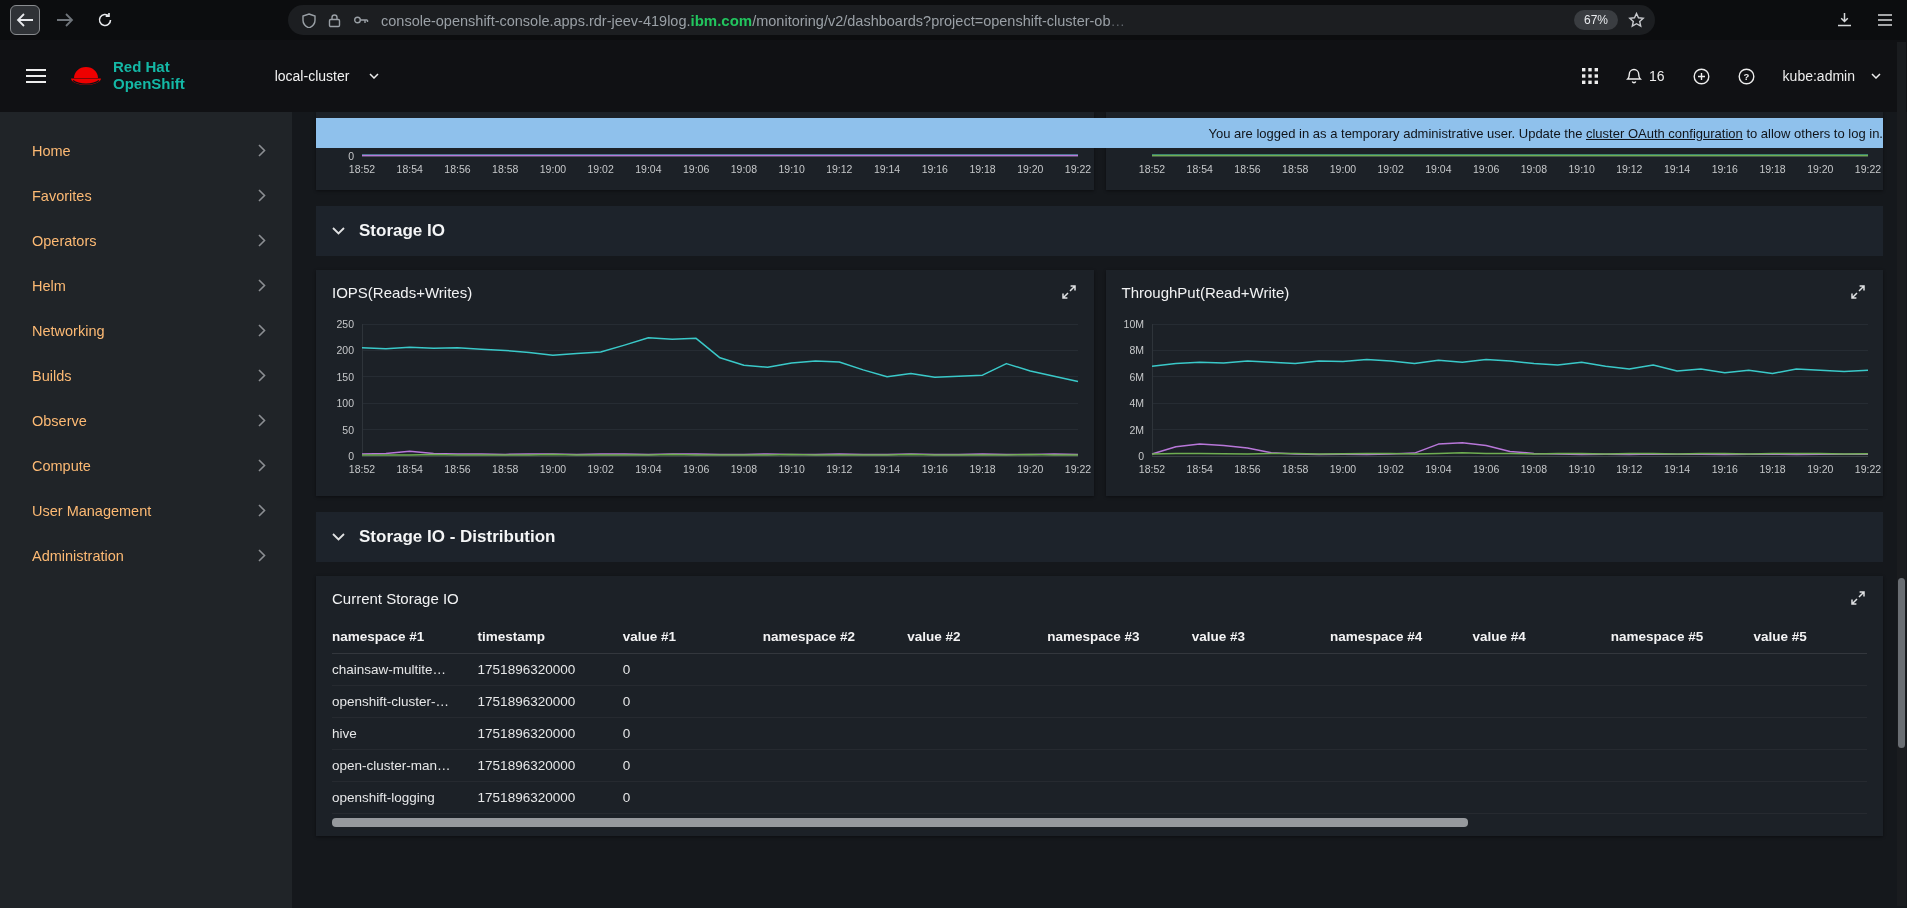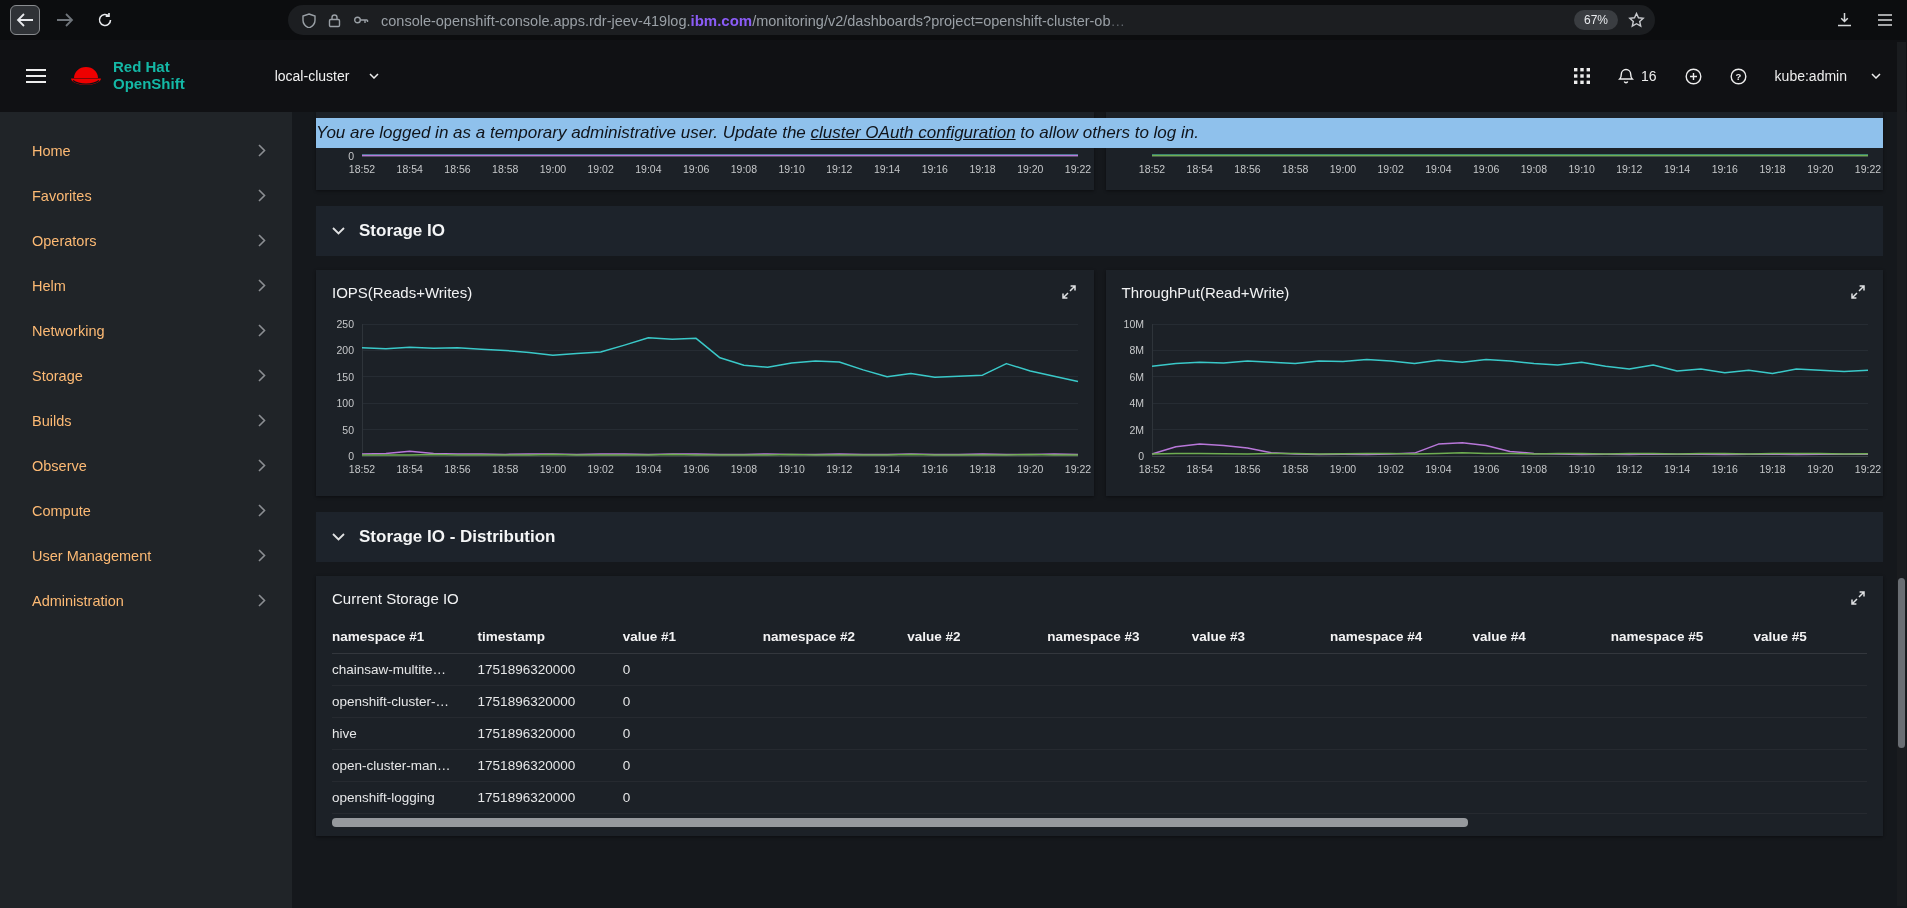--- a/index.html
+++ b/index.html
@@ -22,41 +22,41 @@
     border-radius:6px;
   }
   .nav-btn.back { background:#2f3236; border:1px solid #8a8d90; }
   .nav-btn.fwd { color:#6f747a; }
   .omnibox {
     position:absolute; left:288px; right:252px; top:5px; height:30px; background:#1c1e21;
     border-radius:15px; display:flex; align-items:center; padding:0 10px 0 14px;
   }
   .omni-icon { color:#9aa0a6; margin-right:12px; display:flex; }
   .url { flex:1; font-size:14.5px; white-space:nowrap; overflow:hidden; color:#9aa0a6; }
-  .url .domain { color:#8b5cf6; font-weight:bold; font-size:15px; }
+  .url .domain { color:#22c55e; font-weight:bold; font-size:15px; }
   .url .fade { color:#5f646a; }
   .zoom-badge {
     background:#3a3d41; color:#e8eaed; font-size:12px; border-radius:11px;
     padding:3px 10px; margin:0 10px 0 8px; cursor:pointer;
   }
   .bar-right { position:absolute; right:14px; top:0; height:40px; display:flex; align-items:center; gap:24px; color:#d7d9db; }
 
   
   .masthead {
     position:absolute; top:40px; left:0; right:0; height:72px; background:#101114;
     display:flex; align-items:center; z-index:15;
   }
   .mast-burger { width:20px; margin-left:26px; cursor:pointer; }
   .mast-burger div { height:2px; background:#ededed; margin:4px 0; }
   .brand { display:flex; align-items:center; margin-left:22px; gap:9px; }
   .brand-text { font-size:15px; font-weight:bold; line-height:1.12; color:#14b8a6; }
   .cluster { display:flex; align-items:center; gap:20px; margin-left:90px; font-size:14px; color:#f2f2f2; cursor:pointer; }
   .mast-right { margin-left:auto; margin-right:26px; display:flex; align-items:center; gap:28px; color:#ededed; }
   .bell-wrap { display:flex; align-items:center; gap:7px; font-size:14px; cursor:pointer; }
-  .user-wrap { display:flex; align-items:center; gap:24px; font-size:14px; cursor:pointer; }
+  .user-wrap { display:flex; align-items:center; gap:16px; font-size:14px; cursor:pointer; }
   .caret { color:#ededed; }
 
   
   .sidebar {
     position:absolute; top:112px; left:0; width:292px; bottom:0; background:#202428; z-index:10;
   }
   #nav-list { list-style:none; padding-top:16px; }
   .nav-item {
     height:45px; display:flex; align-items:center; padding:0 26px 0 32px;
     font-size:14.5px; color:#fdba74; cursor:pointer;
@@ -64,22 +64,22 @@
   .nav-item span { flex:1; }
   .nav-item .chev { color:#8b8e92; }
 
   
   .content {
     position:absolute; top:112px; left:292px; right:0; bottom:0; background:#15181c;
     padding:0 24px; overflow:hidden;
   }
   .banner {
     position:absolute; top:6px; left:24px; right:24px; height:30px; z-index:6;
-    background:#8fc1ec; color:#10141a; font-size:17px;
-    display:flex; align-items:center; justify-content:flex-start;font-style:italic;
+    background:#8fc1ec; color:#10141a; font-size:13px;
+    display:flex; align-items:center; justify-content:flex-end;
   }
   .banner a { color:#10141a; text-decoration:underline; cursor:pointer; }
 
   .sliver-row { display:flex; gap:12px; }
   .card { background:#1c2127; box-shadow:0 1px 3px rgba(0,0,0,.45); }
   .sliver { flex:1; height:78px; position:relative; }
   .sliver .chart { position:absolute; inset:0; }
 
   .section-header {
     margin-top:16px; height:50px; background:#1d232b; display:flex; align-items:center;
@@ -267,26 +267,20 @@
           </svg>
         </li>
         <li class="nav-item">
           <span>Helm</span>
           <svg class="chev" width="8" height="13" viewBox="0 0 8 13">
             <path d="M1 1l5.5 5.5L1 12" fill="none" stroke="currentColor" stroke-width="1.6"></path>
           </svg>
         </li>
         <li class="nav-item">
           <span>Networking</span>
-          <svg class="chev" width="8" height="13" viewBox="0 0 8 13">
-            <path d="M1 1l5.5 5.5L1 12" fill="none" stroke="currentColor" stroke-width="1.6"></path>
-          </svg>
-        </li>
-        <li class="nav-item">
-          <span>Storage</span>
           <svg class="chev" width="8" height="13" viewBox="0 0 8 13">
             <path d="M1 1l5.5 5.5L1 12" fill="none" stroke="currentColor" stroke-width="1.6"></path>
           </svg>
         </li>
         <li class="nav-item">
           <span>Builds</span>
           <svg class="chev" width="8" height="13" viewBox="0 0 8 13">
             <path d="M1 1l5.5 5.5L1 12" fill="none" stroke="currentColor" stroke-width="1.6"></path>
           </svg>
         </li>

